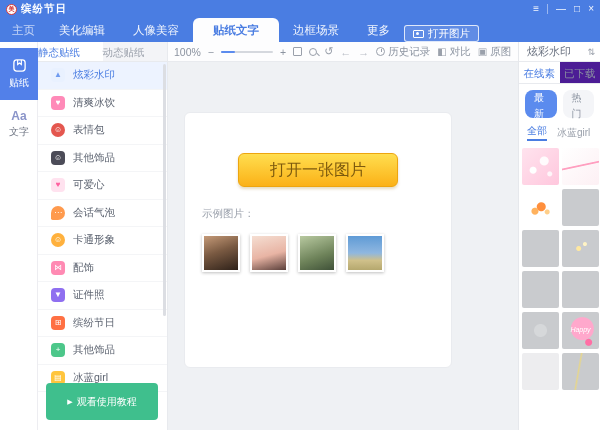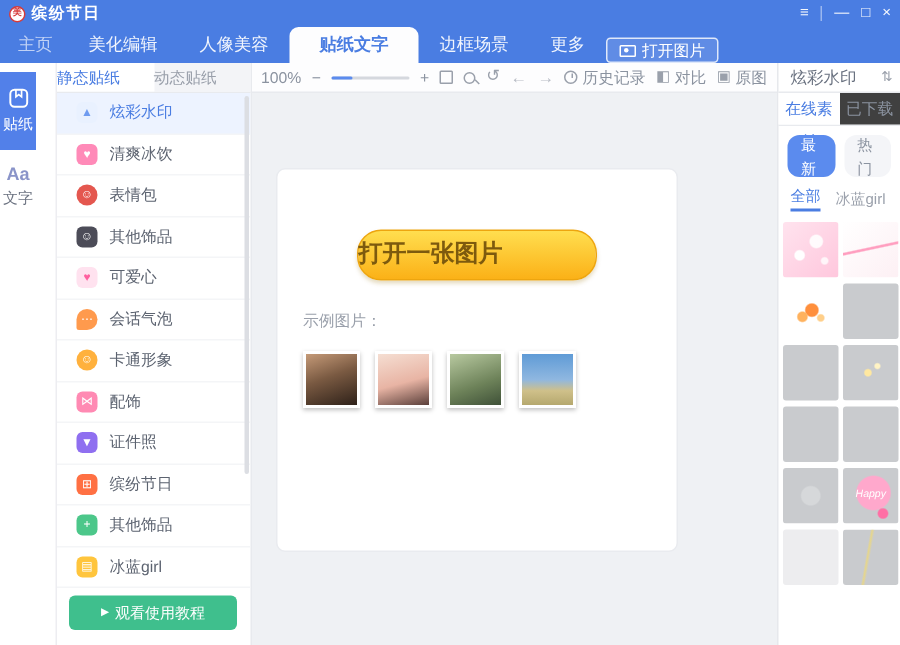--- a/index.html
+++ b/index.html
@@ -39,63 +39,63 @@
   .i-zoom::after{content:"";position:absolute;width:4px;height:1.3px;background:#9aa0ab;transform:rotate(45deg);right:-3.5px;bottom:-1px;}
   .i-rot{font-size:11px;color:#9aa0ab;cursor:pointer;line-height:11px;}
   .arrow{font-size:11px;color:#b9bdc6;cursor:pointer;}
   .i-clock{width:9px;height:9px;border:1.2px solid #9aa0ab;border-radius:50%;display:inline-block;position:relative;}
   .i-clock::after{content:"";position:absolute;left:3.3px;top:1.3px;width:1.2px;height:3.2px;background:#9aa0ab;}
   .tool-txt{display:flex;align-items:center;gap:3px;cursor:pointer;}
   .shape-ic{font-size:10px;color:#9aa0ab;line-height:10px;}
 
   
   .rail{left:0;top:42px;width:38px;height:388px;background:#fff;border-right:1px solid #ededf1;}
-  .rail-item{width:24px;display:flex;flex-direction:column;align-items:center;justify-content:center;gap:3px;cursor:pointer;}
+  .rail-item{width:38px;display:flex;flex-direction:column;align-items:center;justify-content:center;gap:3px;cursor:pointer;}
   .rail-sticker{height:52px;margin-top:6px;background:#5280e9;color:#fff;}
   .rail-text{height:48px;color:#6b7280;}
   .rail-label{font-size:10px;}
   .aa-ic{font-size:12px;color:#8a94c9;font-weight:bold;line-height:12px;}
 
   
   .catpanel{left:38px;top:42px;width:130px;height:388px;background:#fff;border-right:1px solid #e8eaee;}
   .cat-tabs{display:flex;height:20px;border-bottom:1px solid #e8eaee;}
   .cat-tab{flex:1;text-align:left;line-height:20px;font-size:10.5px;cursor:pointer;}
   .cat-tab.active{background:#fff;color:#4a7de2;}
   .cat-tab.inactive{background:#f3f4f7;color:#9aa0ab;}
   .cat-list{height:340px;overflow:hidden;position:relative;}
   .cat{height:27.5px;display:flex;align-items:center;gap:8px;padding-left:13px;border-bottom:1px solid #f4f5f7;cursor:pointer;}
   .cat.sel{background:#edf3ff;}
   .cicon{width:14px;height:14px;border-radius:4px;font-size:8px;line-height:14px;text-align:center;flex:0 0 14px;}
   .clabel{font-size:10.5px;color:#5c6370;}
   .cat.sel .clabel{color:#4a7de2;}
   .cat-scroll{position:absolute;right:1px;top:2px;width:3px;height:252px;background:#dcdee3;border-radius:2px;cursor:pointer;}
-  .tut-btn{position:absolute;left:8px;bottom:10px;width:112px;height:23px;background:#3fbf8d;border-radius:4px;
+  .tut-btn{position:absolute;left:8px;bottom:10px;width:112px;height:37px;background:#3fbf8d;border-radius:4px;
     color:#fff;font-size:10px;display:flex;align-items:center;justify-content:center;gap:4px;cursor:pointer;}
   .tut-play{font-size:7px;line-height:7px;}
 
   
   .canvas{left:168px;top:62px;width:350px;height:368px;background:#eff1f4;}
   .card{position:absolute;left:16px;top:50px;width:268px;height:256px;background:#fff;border:1px solid #e9ebef;border-radius:6px;}
-  .open-big{display:block;margin:40px auto 0;width:160px;height:34px;border:1px solid #eda50f;border-radius:16px;
+  .open-big{display:block;margin:40px auto 0;width:160px;height:34px;border:1px solid #eda50f;border-radius:6px;
     background:linear-gradient(180deg,#ffde4f 0%,#fbb117 100%);box-shadow:0 2px 3px rgba(150,110,0,.25);
-    color:#7d5a0e;font-size:16px;font-weight:bold;text-align:left;line-height:32px;cursor:pointer;
+    color:#7d5a0e;font-size:16px;font-weight:normal;text-align:center;line-height:32px;cursor:pointer;
     font-family:"Liberation Sans","DejaVu Sans",sans-serif;}
   .samples-label{margin:20px 0 13px 17px;font-size:10.5px;color:#9aa0ab;}
   .thumbs{display:flex;gap:10px;margin:7px 0 0 17px;}
   .thumb{width:38px;height:38px;border:2px solid #fff;box-shadow:0 1px 3px rgba(0,0,0,.25);cursor:pointer;}
 
   
   .rightpanel{left:518px;top:42px;width:82px;height:388px;background:#fff;border-left:1px solid #e6e8ec;}
   .rp-header{height:20px;border-bottom:1px solid #e8eaee;display:flex;align-items:center;padding:0 5px 0 8px;}
   .rp-title{font-size:11px;color:#6a7280;}
   .rp-collapse{margin-left:auto;font-size:9px;color:#9aa0ab;cursor:pointer;}
   .rp-tabs{display:flex;height:22px;border-bottom:1px solid #e8eaee;}
   .rp-tab{flex:1;text-align:center;line-height:22px;font-size:10.5px;cursor:pointer;}
   .rp-tab.active{background:#fff;color:#4a7de2;}
-  .rp-tab.inactive{background:#404040;color:#8b93a0;}
+  .rp-tab.inactive{background:#4c1d95;color:#8b93a0;}
   .rp-pills{display:flex;align-items:center;gap:6px;padding:6px 6px 4px 6px;}
   .pill{font-size:10px;line-height:16px;height:28px;padding:0 9px;border-radius:8px;cursor:pointer;}
   .pill.active{background:#5b8bee;color:#fff;}
   .pill.plain{background:#f4f5f8;color:#8b93a0;}
   .rp-tags{display:flex;align-items:center;gap:10px;padding:2px 8px 4px 8px;}
   .tag{font-size:10px;color:#9aa0ab;cursor:pointer;}
   .tag.active{color:#4a7de2;border-bottom:2px solid #4a7de2;padding-bottom:1px;}
   .grid{display:grid;grid-template-columns:37px 37px;gap:4px 3px;padding:3px 2px 0 3px;}
   .tile{width:37px;height:37px;border-radius:2px;cursor:pointer;position:relative;}
   .tile-label{position:absolute;left:0;top:14px;width:100%;text-align:center;font-size:7px;color:#fff;font-style:italic;}

